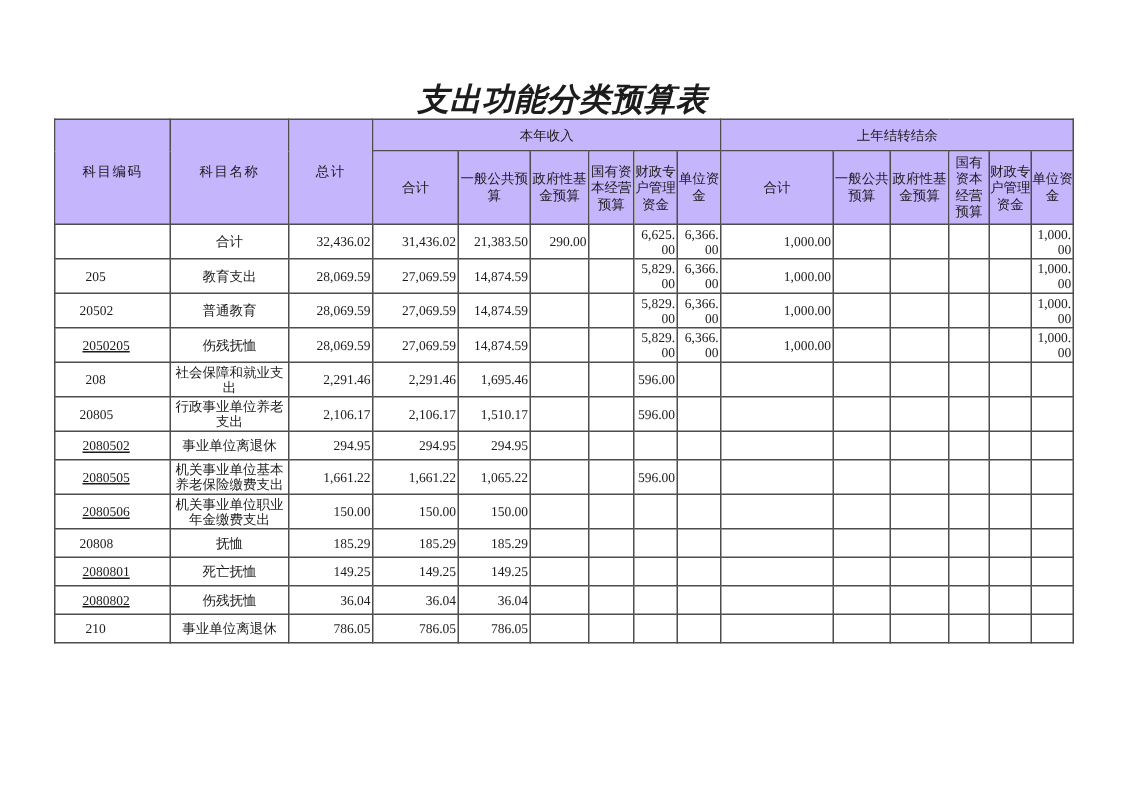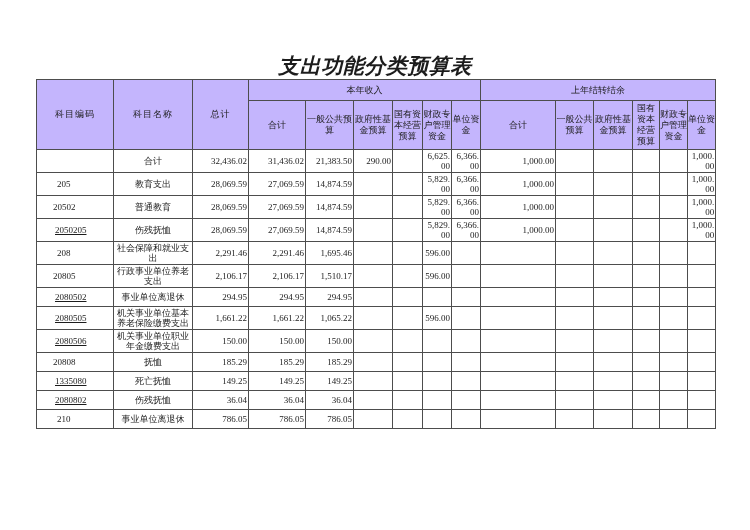--- a/index.html
+++ b/index.html
@@ -299,21 +299,21 @@
           <td class="num"></td>
           <td class="num"></td>
           <td class="num"></td>
           <td class="num"></td>
           <td class="num"></td>
           <td class="num"></td>
           <td class="num"></td>
           <td class="num"></td>
         </tr>
         <tr>
-          <td class="code lv3">1335080</td>
+          <td class="code lv3">2080801</td>
           <td class="name">死亡抚恤</td>
           <td class="num">149.25</td>
           <td class="num">149.25</td>
           <td class="num">149.25</td>
           <td class="num"></td>
           <td class="num"></td>
           <td class="num"></td>
           <td class="num"></td>
           <td class="num"></td>
           <td class="num"></td>

